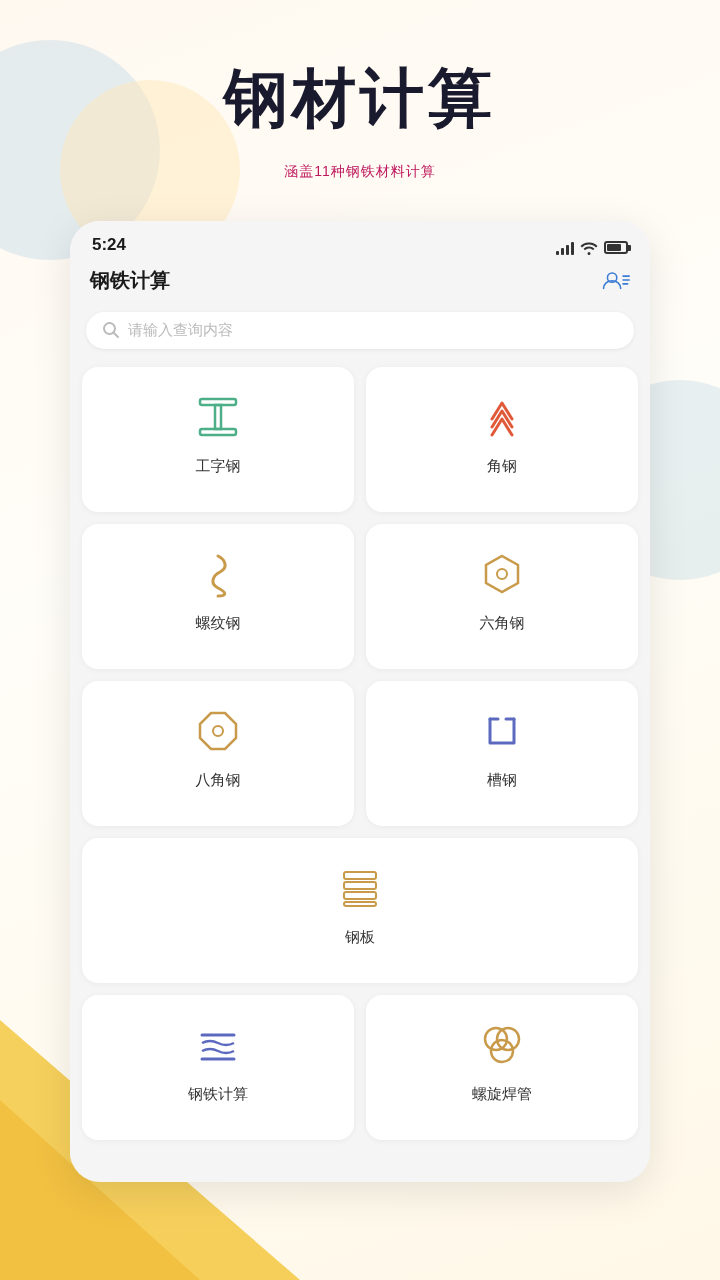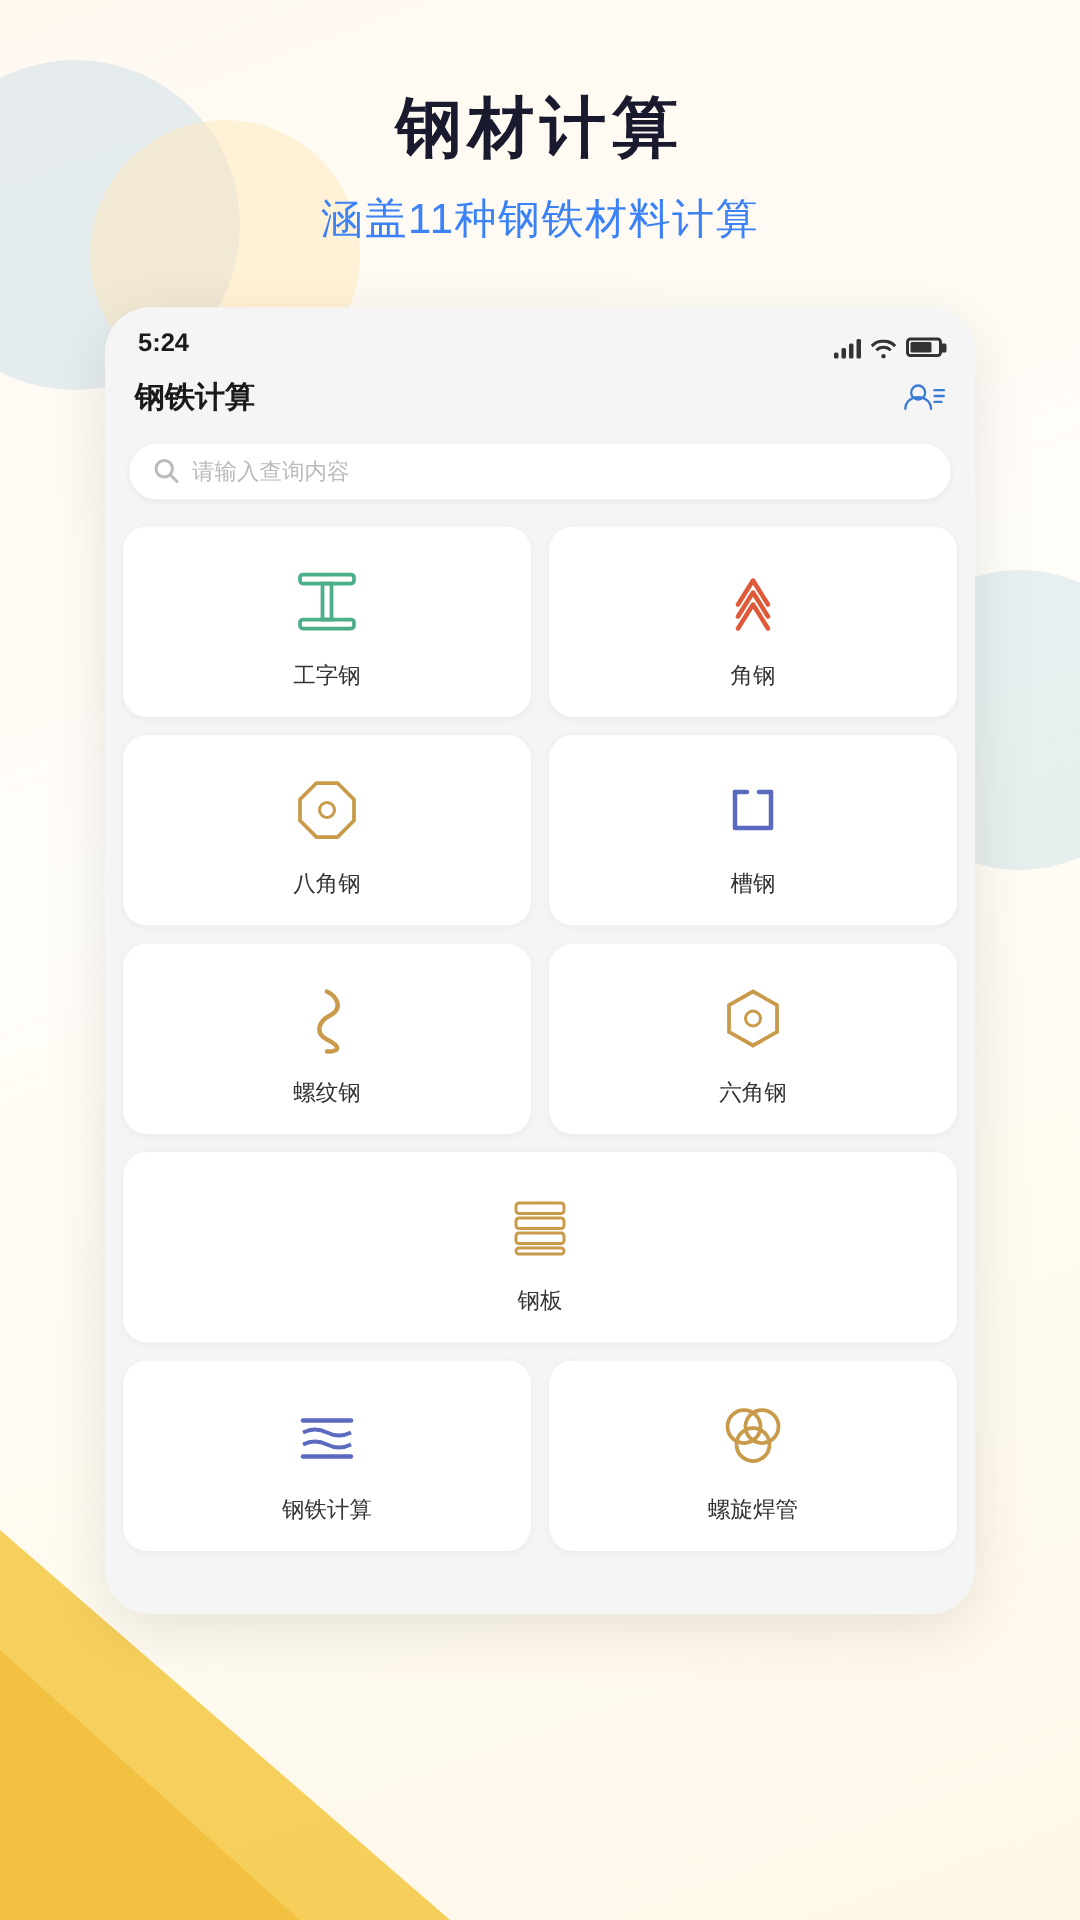--- a/index.html
+++ b/index.html
@@ -54,30 +54,30 @@
 
     
     .header-section {
       position: relative;
       z-index: 2;
       text-align: center;
       padding-top: 60px;
       padding-bottom: 20px;
     }
     .main-title {
-      font-size: 44px;
+      font-size: 64px;
       font-weight: 700;
       color: #1a1a2e;
       letter-spacing: 4px;
       line-height: 1.2;
     }
     .sub-title {
-      font-size: 28px;
-      color: #3b82f6;
-      margin-top: 14px;
+      font-size: 14px;
+      color: #be185d;
+      margin-top: 26px;
       letter-spacing: 1px;
     }
 
     
     .phone-card {
       position: relative;
       z-index: 3;
       width: 580px;
       margin: 20px auto 0;
       background: #f5f5f5;
@@ -199,21 +199,21 @@
       margin-bottom: 12px;
     }
     .grid-item {
       flex: 1;
       background: white;
       border-radius: 16px;
       display: flex;
       flex-direction: column;
       align-items: center;
       justify-content: center;
-      padding: 22px 10px 18px;
+      padding: 22px 10px 36px;
       cursor: pointer;
       box-shadow: 0 1px 6px rgba(0,0,0,0.05);
     }
     .grid-item-icon {
       width: 56px; height: 56px;
       display: flex;
       align-items: center;
       justify-content: center;
       margin-bottom: 12px;
     }
@@ -310,56 +310,56 @@
           </svg>
         </div>
         <span class="grid-item-label">角钢</span>
       </div>
     </div>
 
     <div class="grid-row">
       <div class="grid-item">
         <div class="grid-item-icon">
           <svg width="52" height="52" viewBox="0 0 52 52">
+            <path d="M26 8 C34 12, 36 20, 28 24 C20 28, 18 36, 26 40 C34 44, 36 48, 26 48" stroke="#c89a4a" stroke-width="3" fill="none" stroke-linecap="round"></path>
+          </svg>
+        </div>
+        <span class="grid-item-label">螺纹钢</span>
+      </div>
+      <div class="grid-item">
+        <div class="grid-item-icon">
+          <svg width="52" height="52" viewBox="0 0 52 52">
+            <polygon points="26,8 42,17 42,35 26,44 10,35 10,17" stroke="#c89a4a" stroke-width="2.5" fill="none"></polygon>
+            <circle cx="26" cy="26" r="5" stroke="#c89a4a" stroke-width="2" fill="none"></circle>
+          </svg>
+        </div>
+        <span class="grid-item-label">六角钢</span>
+      </div>
+    </div>
+
+    <div class="grid-row">
+      <div class="grid-item">
+        <div class="grid-item-icon">
+          <svg width="52" height="52" viewBox="0 0 52 52">
             <polygon points="19,8 33,8 44,19 44,33 33,44 19,44 8,33 8,19" stroke="#c89a4a" stroke-width="2.5" fill="none"></polygon>
             <circle cx="26" cy="26" r="5" stroke="#c89a4a" stroke-width="2" fill="none"></circle>
           </svg>
         </div>
         <span class="grid-item-label">八角钢</span>
       </div>
       <div class="grid-item">
         <div class="grid-item-icon">
           <svg width="52" height="52" viewBox="0 0 52 52">
 
             <path d="M14 14 L14 38 L38 38 L38 14" stroke="#5b6abf" stroke-width="3" fill="none" stroke-linecap="round" stroke-linejoin="round"></path>
             <line x1="14" y1="14" x2="22" y2="14" stroke="#5b6abf" stroke-width="3" stroke-linecap="round"></line>
             <line x1="30" y1="14" x2="38" y2="14" stroke="#5b6abf" stroke-width="3" stroke-linecap="round"></line>
           </svg>
         </div>
         <span class="grid-item-label">槽钢</span>
-      </div>
-    </div>
-
-    <div class="grid-row">
-      <div class="grid-item">
-        <div class="grid-item-icon">
-          <svg width="52" height="52" viewBox="0 0 52 52">
-            <path d="M26 8 C34 12, 36 20, 28 24 C20 28, 18 36, 26 40 C34 44, 36 48, 26 48" stroke="#c89a4a" stroke-width="3" fill="none" stroke-linecap="round"></path>
-          </svg>
-        </div>
-        <span class="grid-item-label">螺纹钢</span>
-      </div>
-      <div class="grid-item">
-        <div class="grid-item-icon">
-          <svg width="52" height="52" viewBox="0 0 52 52">
-            <polygon points="26,8 42,17 42,35 26,44 10,35 10,17" stroke="#c89a4a" stroke-width="2.5" fill="none"></polygon>
-            <circle cx="26" cy="26" r="5" stroke="#c89a4a" stroke-width="2" fill="none"></circle>
-          </svg>
-        </div>
-        <span class="grid-item-label">六角钢</span>
       </div>
     </div>
 
     <div class="grid-row">
       <div class="grid-item">
         <div class="grid-item-icon">
           <svg width="52" height="52" viewBox="0 0 52 52">
 
             <rect x="10" y="10" width="32" height="7" rx="2" stroke="#c89a4a" stroke-width="2" fill="none"></rect>
             <rect x="10" y="20" width="32" height="7" rx="2" stroke="#c89a4a" stroke-width="2" fill="none"></rect>

